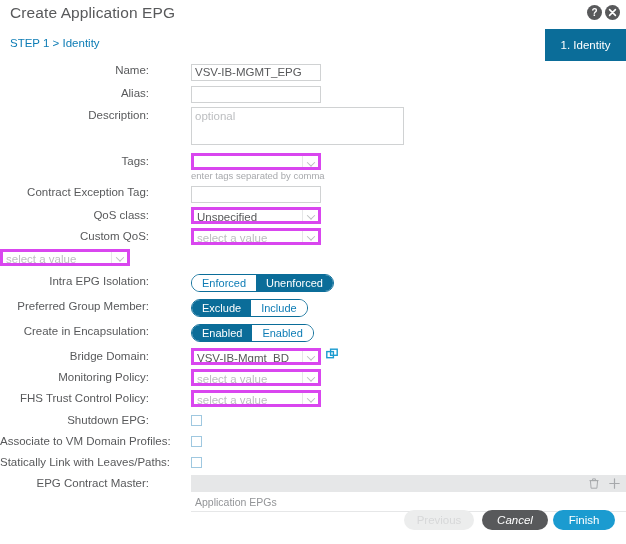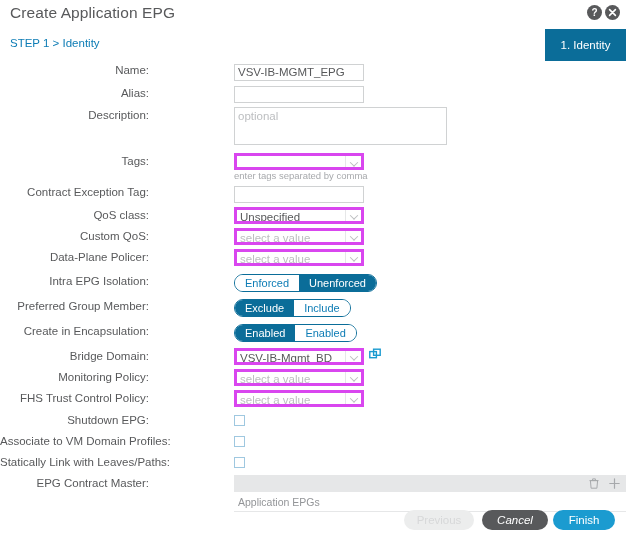--- a/index.html
+++ b/index.html
@@ -105,21 +105,21 @@
     width: 152px;
     text-align: right;
     padding-right: 3px;
     font-size: 11.5px;
     color: #58595b;
     line-height: 17px;
     white-space: nowrap;
     flex: 0 0 152px;
     box-sizing: border-box;
   }
-  .field { position: relative; margin-left: 43px; }
+  .field { position: relative; }
 
   input.txt {
     box-sizing: border-box;
     width: 130px;
     height: 17px;
     border: 1px solid #d0d2d3;
     border-radius: 0;
     padding: 0 3px;
     font-family: "Liberation Sans", sans-serif;
     font-size: 11.5px;
@@ -373,21 +373,20 @@
     <div class="label">Custom QoS:</div>
     <div class="field">
       <div class="sel placeholder-val">
         <span>select a value</span>
         <span class="caret"></span>
       </div>
     </div>
   </div>
 
   <div class="row" style="margin-bottom:7px;">
-    <div class="label">Data-Plane Policer:</div>
     <div class="field">
       <div class="sel placeholder-val">
         <span>select a value</span>
         <span class="caret"></span>
       </div>
     </div>
   </div>
 
   <div class="row" style="margin-bottom:6px;">
     <div class="label">Intra EPG Isolation:</div>

